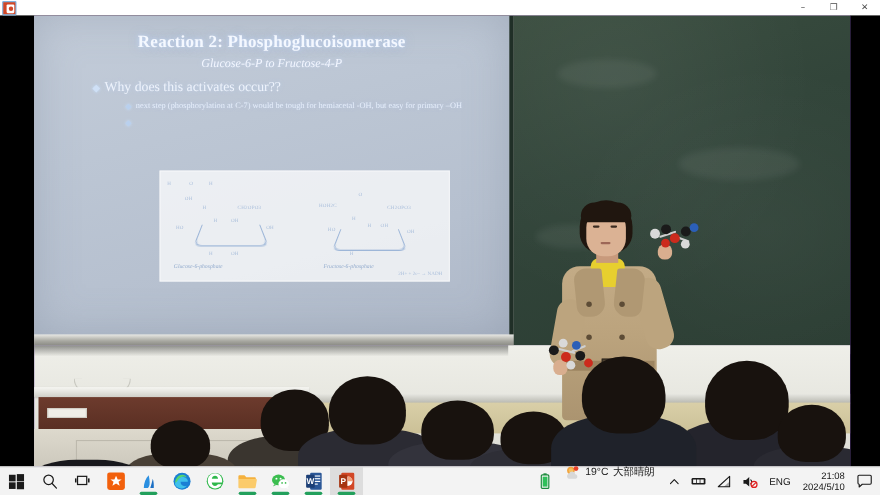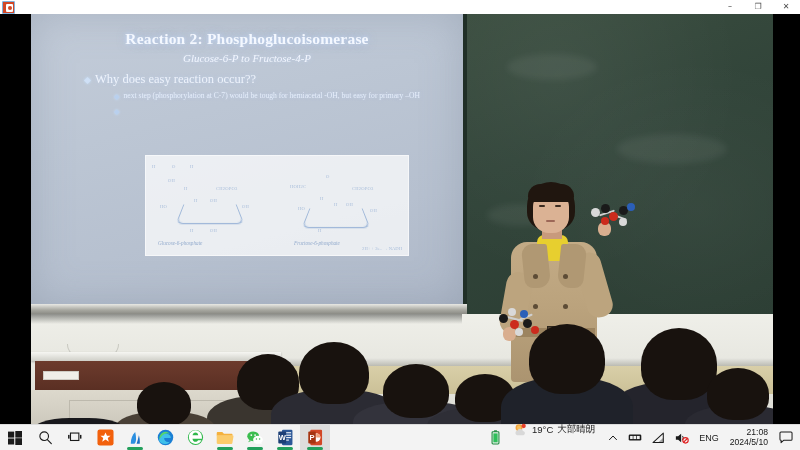--- a/index.html
+++ b/index.html
@@ -434,21 +434,21 @@
       <div class="bb-tray"></div>
 
       <div id="projection-screen">
         <div class="slide">
 
           <div class="slide-title">Reaction 2:  Phosphoglucoisomerase</div>
           <div class="slide-subtitle">Glucose-6-P to Fructose-4-P</div>
 
           <div class="bullet1">
             <span class="dia"></span>
-            <span>Why does easy reaction occur??</span>
+            <span>Why does this activates occur??</span>
           </div>
 
           <div class="sub-bullets">
             <div class="sub-bullet">
               <span class="dia sm"></span>
               <span>next step (phosphorylation at C-7) would be tough for hemiacetal -OH, but easy for primary –OH</span>
             </div>
             <div class="sub-bullet">
               <span class="dia sm"></span>
             </div>

